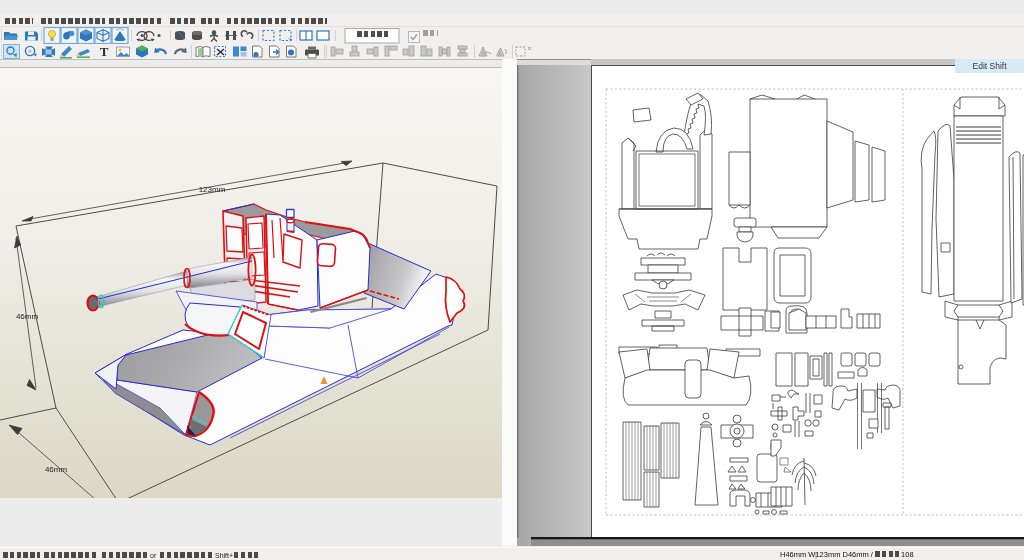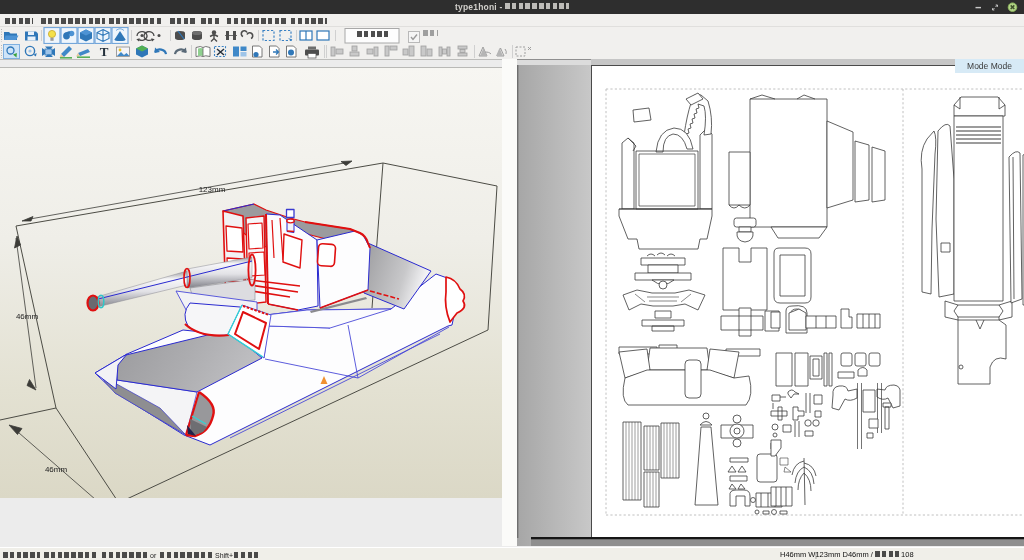--- a/index.html
+++ b/index.html
@@ -17,31 +17,20 @@
 #tb2{position:absolute;left:0;top:44px;width:1024px;height:15px;background:#f1f0ee;border-bottom:1px solid #bdbdbb;}
 
 #left{position:absolute;left:0;top:67px;width:502px;height:431px;background:linear-gradient(180deg,#f7f6f2 0%,#efeee8 40%,#e3e1d2 75%,#dbd8c6 100%);}
 #editmode{position:absolute;left:955px;top:59px;width:69px;height:14px;background:#d7eaf6;font-size:8.5px;color:#3a3a3a;text-align:center;line-height:15px;}
 #split{position:absolute;left:502px;top:59px;width:15px;height:487px;background:#fbfbf9;}
 #right{position:absolute;left:517px;top:59px;width:507px;height:487px;background:#c6c6c6;}
 
 #status{position:absolute;left:0;top:547px;width:1024px;height:13px;background:#f0efe9;border-top:1px solid #fff;font-size:7.5px;color:#111;}
 </style></head><body>
 <div id="app">
-  <div id="title">
-    <div class="t">type1honi - <span class="jp jpw" style="width:64px"></span></div>
-    <svg id="winbtn" width="120" height="14" viewBox="0 0 120 14">
-      <rect x="75.5" y="6.9" width="5.5" height="1.4" fill="#c9c9c9"></rect>
-      <g stroke="#c4c4c4" stroke-width="1" fill="none">
-        <path d="M92.5 10 l2 -2 M97.5 5 l-2 2 M92.5 8.2 v1.8 h1.8 M97.5 6.8 v-1.8 h-1.8"></path>
-      </g>
-      <circle cx="112.5" cy="7.2" r="4.3" fill="#b3d587" stroke="#8fb95e" stroke-width="0.9"></circle>
-      <path d="M110.7 5.4 l3.6 3.6 M114.3 5.4 l-3.6 3.6" stroke="#42542e" stroke-width="1.5"></path>
-    </svg>
-  </div>
   <div id="menu">
     <span class="mi" style="left:5px">
         <span class="jp" style="width:28px"></span>
       </span>
     <span class="mi" style="left:41px">
         <span class="jp" style="width:64px"></span>
       </span>
     <span class="mi" style="left:109px">
         <span class="jp" style="width:53px"></span>
       </span>
@@ -556,21 +545,21 @@
       <path d="M428,242 L441,246 L441,261 L428,258 Z"></path>
       <path d="M495,242 L482,246 L482,261 L495,258 Z"></path>
       <path d="M441,246 L482,246 L486,252 L482,258 L441,258 L437,252 Z"></path>
       <path d="M441,261 L482,261 L489,266 L489,300 Q477,296 473,308 L473,325 L441,325 Z M459,261 L463,270 L467,261"></path>
       <circle cx="444" cy="308" r="2"></circle>
 
       <path d="M492,98 Q499,90 503,94 L505,240 L494,244 Z"></path>
       <path d="M496,98 L497,240 M506,96 L508,95 L508,246 L506,246 Z" fill="none"></path>
     </g>
   </svg></div>
-  <div id="editmode">Mode Mode</div>
+  <div id="editmode">Edit Shift</div>
   <div id="status">
     <span style="position:absolute;left:3px;top:3px"><span class="jp" style="width:37px"></span></span>
       <span style="position:absolute;left:44px;top:3px"><span class="jp" style="width:54px"></span></span>
       <span style="position:absolute;left:102px;top:3px"><span class="jp" style="width:46px"></span></span>
       <span style="position:absolute;left:150px;top:4px;font-size:7px;color:#222">or</span>
       <span style="position:absolute;left:160px;top:3px"><span class="jp" style="width:52px"></span></span>
       <span style="position:absolute;left:215px;top:4px;font-size:7px;color:#222">Shift+</span>
       <span style="position:absolute;left:234px;top:3px"><span class="jp" style="width:24px"></span></span>
     <span style="position:absolute;left:815px;top:2px;color:#777">|</span>
     <span style="position:absolute;left:780px;top:2px">H46mm W123mm D46mm / <span class="jp" style="width:24px"></span> 108</span>

